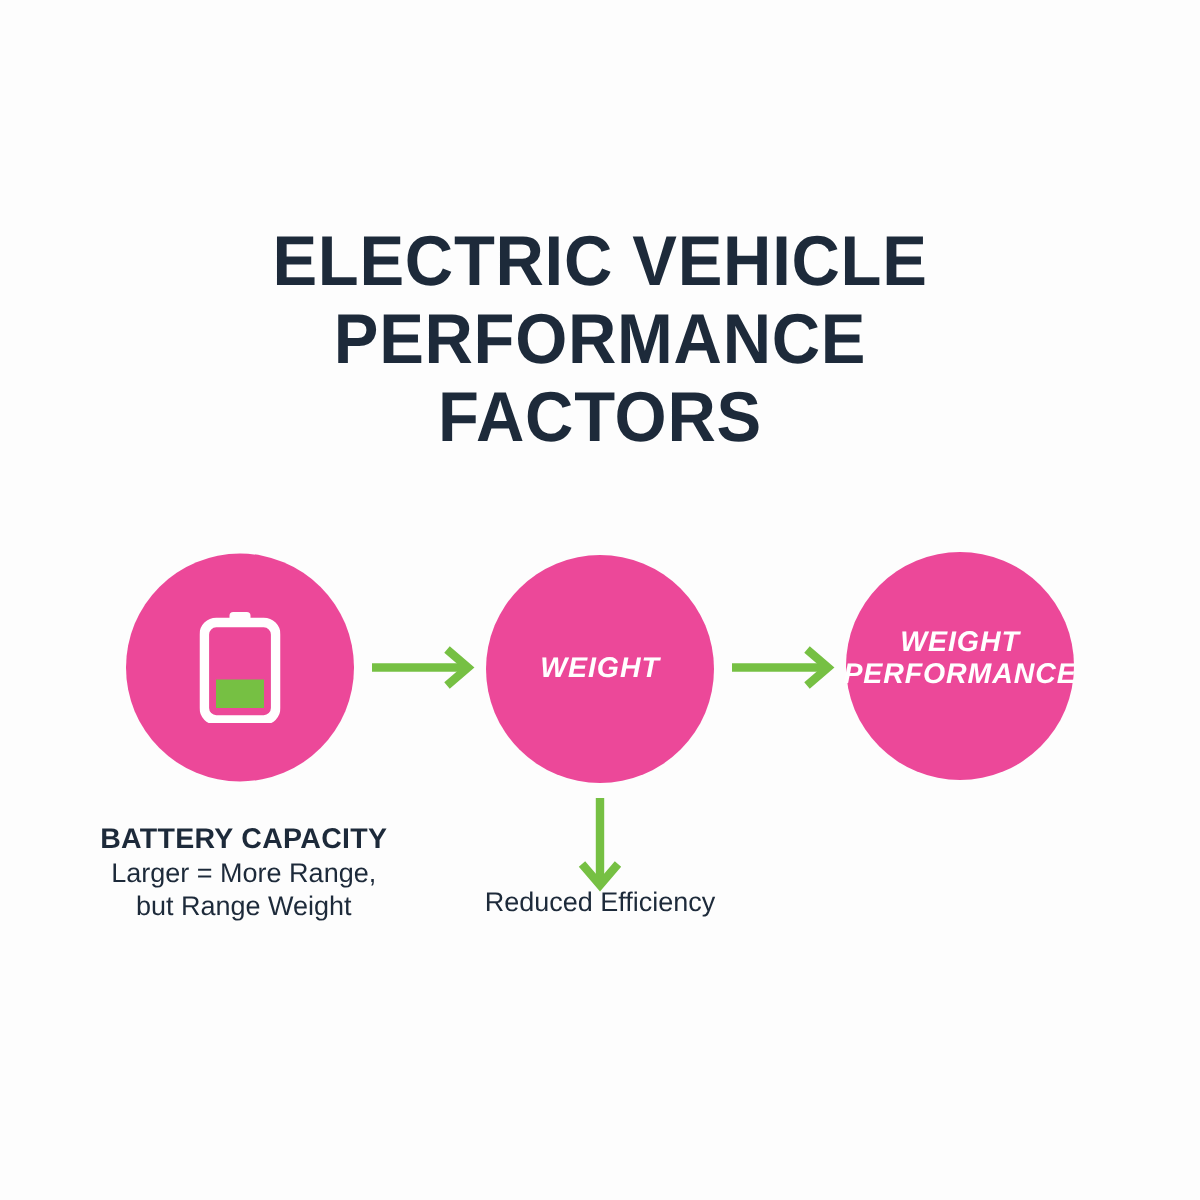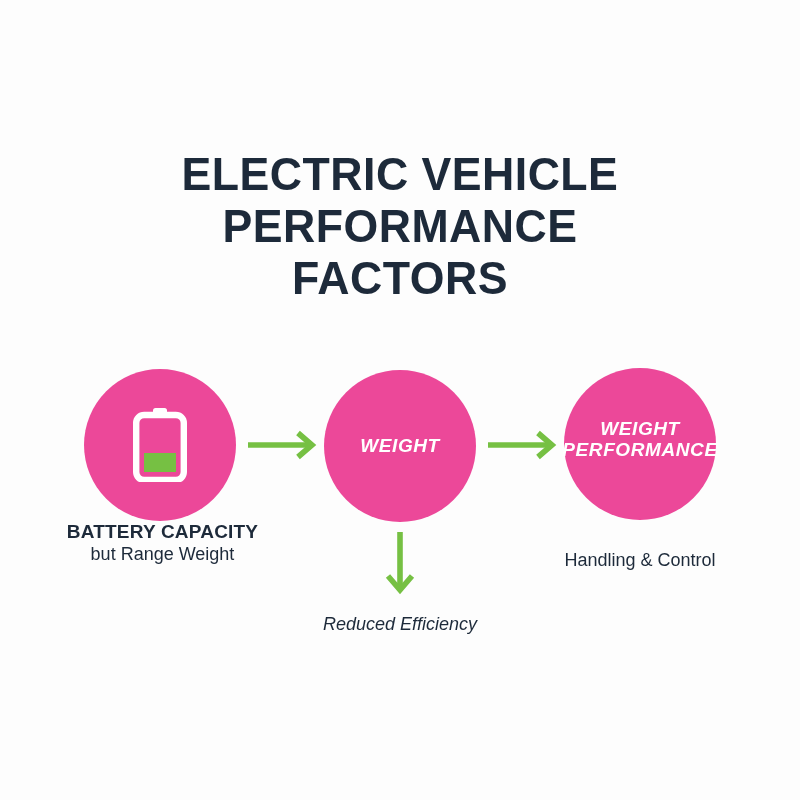--- a/index.html
+++ b/index.html
@@ -112,28 +112,27 @@
     margin-bottom: 1px;
   }
   .caption-body {
     display: block;
     font-weight: normal;
     font-size: 18px;
   }
 
   #caption-battery {
     left: 30px;
-    top: 520px;
+    top: 548px;
     width: 265px;
   }
   #caption-efficiency {
     left: 280px;
-    top: 614px;
+    top: 591px;
     width: 240px;
-    font-style: italic;
   }
   #caption-efficiency .caption-body { font-size: 18px; }
 
   #caption-distribution {
     left: 515px;
     top: 550px;
     width: 250px;
   }
 </style>
 </head>
@@ -192,24 +191,24 @@
     <polyline points="52,5 66,17 52,29" fill="none" stroke="#76c043" stroke-width="5.6" stroke-linecap="butt" stroke-linejoin="miter"></polyline>
   </svg>
 
   <svg id="arrow-3" viewBox="0 0 34 66">
     <line x1="17" y1="2" x2="17" y2="56" stroke="#76c043" stroke-width="5.6" stroke-linecap="butt"></line>
     <polyline points="5,46 17,60 29,46" fill="none" stroke="#76c043" stroke-width="5.6" stroke-linecap="butt" stroke-linejoin="miter"></polyline>
   </svg>
 
   <div class="caption" id="caption-battery">
     <span class="caption-heading">BATTERY CAPACITY</span>
+    <span class="caption-body">Larger = More Range,</span>
     <span class="caption-body">but Range Weight</span>
   </div>
 
   <div class="caption" id="caption-efficiency">
     <span class="caption-body">Reduced Efficiency</span>
   </div>
 
   <div class="caption" id="caption-distribution">
-    <span class="caption-body">Handling &amp; Control</span>
   </div>
 
 </div>
 
 </body></html>

